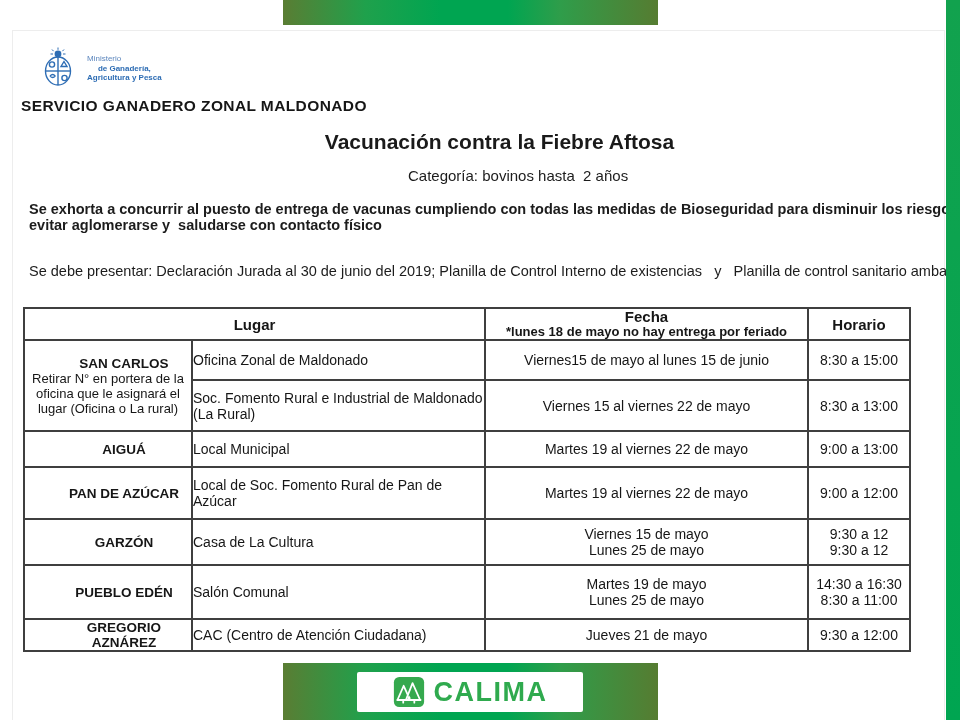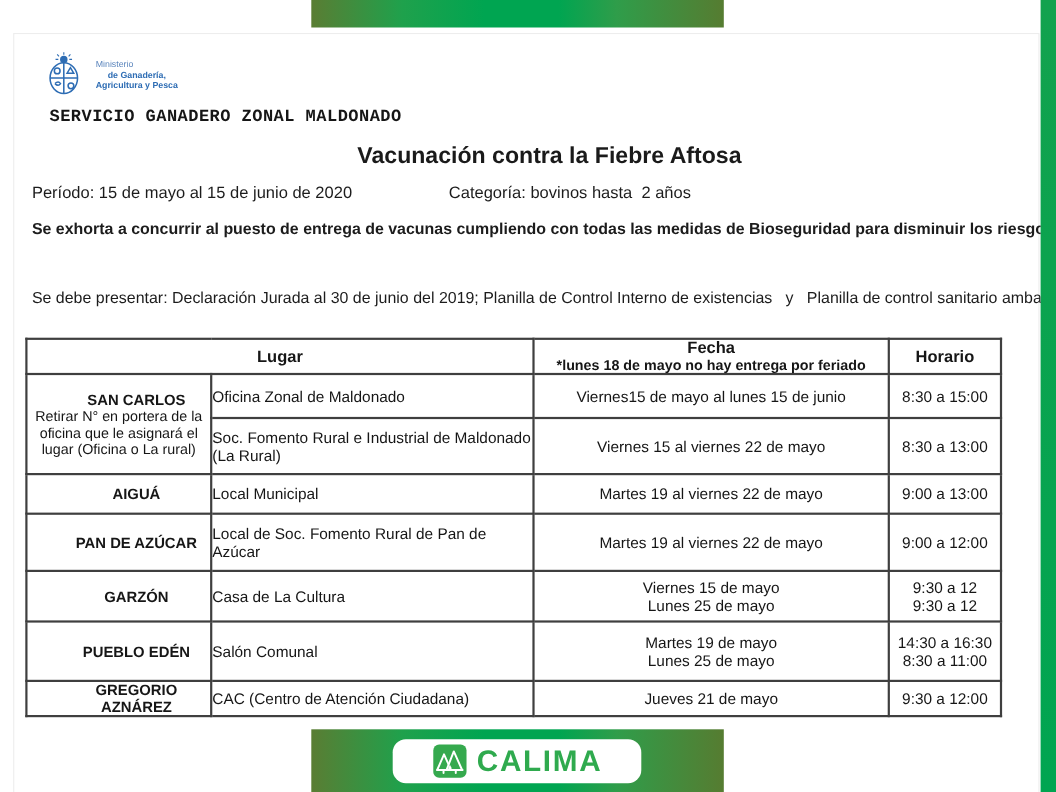--- a/index.html
+++ b/index.html
@@ -16,21 +16,21 @@
 
   
   .doc{position:absolute;left:12px;top:30px;width:933px;height:692px;background:#fff;
        border:1px solid #ededed;box-sizing:border-box;}
 
   .emblem{position:absolute;left:24px;top:15px;width:42px;height:42px;}
   .ministry-text{position:absolute;left:74px;top:23px;font-size:8px;line-height:9.5px;color:#2e6db4;}
   .ministry-text .l1{color:#5c86bd;}
   .ministry-text .l2,.ministry-text .l3{font-weight:bold;text-align:center;}
 
-  .service-line{position:absolute;left:32px;top:66px;font-family:Liberation Mono, monospace;
+  .service-line{position:absolute;left:8px;top:66px;font-family:Liberation Sans, sans-serif;
        font-weight:bold;font-size:15.5px;letter-spacing:.4px;color:#161616;}
 
   .doc-title{position:absolute;left:20px;top:99px;width:933px;text-align:center;
        font-size:21px;font-weight:bold;color:#1a1a1a;}
 
   .periodo{position:absolute;left:16px;top:136px;font-size:15px;white-space:pre;}
   .categoria{position:absolute;left:395px;top:136px;font-size:15px;white-space:pre;}
 
   .para{position:absolute;left:16px;width:917px;overflow:hidden;}
   .para .line{white-space:pre;overflow:hidden;font-size:14.5px;line-height:15.5px;}
@@ -47,21 +47,21 @@
   td.town-cell{text-align:center;}
   .town{font-weight:bold;font-size:13.5px;padding-left:32px;}
   .town-note{font-size:13px;line-height:15px;padding:0 2px;}
   td.place-cell{text-align:left;padding-left:7px;padding-right:4px;line-height:16px;}
   td.fecha-cell{text-align:center;}
   td.hora-cell{text-align:center;}
   .stack{display:flex;flex-direction:column;justify-content:space-around;height:100%;}
 
   
   .calima-box{position:absolute;left:357px;top:672px;width:226px;height:40px;background:#ffffff;
-       border-radius:12px;display:flex;align-items:center;justify-content:center;gap:9px;}
+       border-radius:2px;display:flex;align-items:center;justify-content:center;gap:9px;}
   .calima-word{font-size:27px;font-weight:bold;color:#2faa4e;letter-spacing:1.5px;line-height:1;}
 </style>
 </head>
 <body>
 
 <div class="slide">
 
   <div class="bar top"></div>
   <div class="right-stripe"></div>
 
@@ -90,25 +90,25 @@
     <div class="ministry-text">
       <div class="l1">Ministerio</div>
       <div class="l2">de Ganadería,</div>
       <div class="l3">Agricultura y Pesca</div>
     </div>
 
     <div class="service-line">SERVICIO GANADERO ZONAL MALDONADO</div>
 
     <div class="doc-title">Vacunación contra la Fiebre Aftosa</div>
 
-    <div class="periodo">Período: 15 de mayo al 15 de junio de 2020</div>
     <div class="categoria">Categoría: bovinos hasta  2 años</div>
 
     <div class="para exhorta">
       <div class="line">Se exhorta a concurrir al puesto de entrega de vacunas cumpliendo con todas las medidas de Bioseguridad para disminuir los riesgos</div>
+      <div class="line">evitar aglomerarse y  saludarse con contacto físico</div>
     </div>
 
     <div class="para presentar">
       <div class="line">Se debe presentar: Declaración Jurada al 30 de junio del 2019; Planilla de Control Interno de existencias   y   Planilla de control sanitario ambas</div>
     </div>
 
     <table class="sched">
       <colgroup>
           <col style="width:168px">
           <col style="width:293px">

